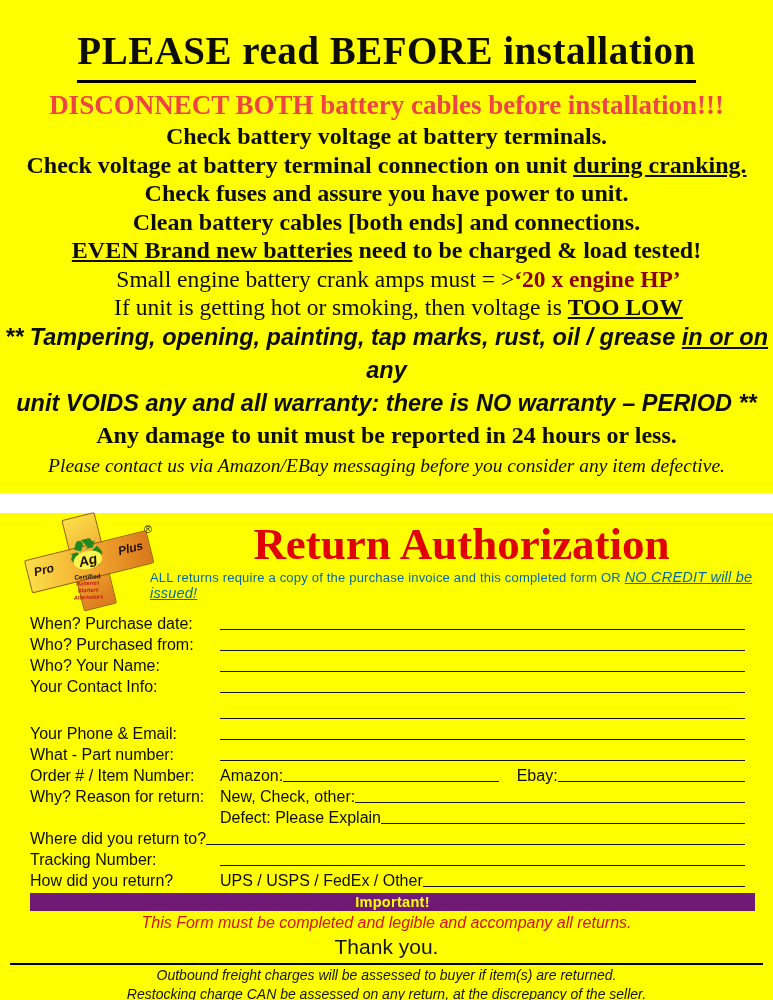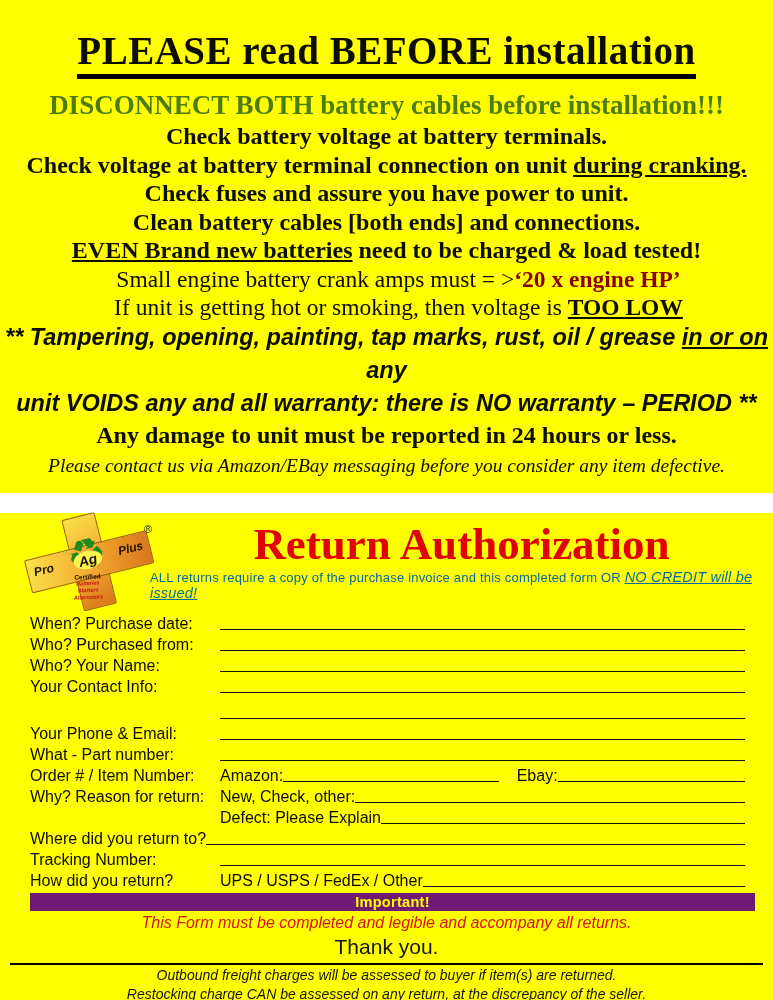--- a/index.html
+++ b/index.html
@@ -2,22 +2,22 @@
 <html><head>
 <meta charset="utf-8">
 <style>
   html,body{margin:0;padding:0;}
   body{width:773px;height:1000px;background:#fff;font-family:"Liberation Serif",serif;}
   .page{position:relative;width:773px;height:1000px;background:#FFFF00;overflow:hidden;}
 
   
   .top-section{height:493px;text-align:center;padding-top:28px;box-sizing:border-box;color:#0d0d00;}
   .title{font-size:39px;font-weight:bold;line-height:46px;letter-spacing:.5px;}
-  .title-inner{border-bottom:5px solid #000000;padding-bottom:2px;}
-  .warning{margin-top:15px;font-size:27px;font-weight:bold;color:#4d7c0f;line-height:33px;}
+  .title-inner{border-bottom:3px solid #000000;padding-bottom:8px;}
+  .warning{margin-top:15px;font-size:27px;font-weight:bold;color:#ef4444;line-height:33px;}
   .check{font-size:24px;font-weight:bold;line-height:28.5px;}
   .check:first-of-type{margin-top:2px;}
   .plain{font-size:23.5px;font-weight:normal;line-height:28px;padding-left:24px;}
   .u{text-decoration:underline;}
   .b{font-weight:bold;}
   .amps-red{color:#8B0000;font-weight:bold;}
   .tamper{font-family:"Liberation Sans",sans-serif;font-style:italic;font-weight:bold;font-size:23.5px;line-height:33px;}
   .damage{font-size:24px;font-weight:bold;line-height:31px;}
   .contact{font-size:19.5px;font-style:italic;line-height:27px;margin-top:1px;}
 

